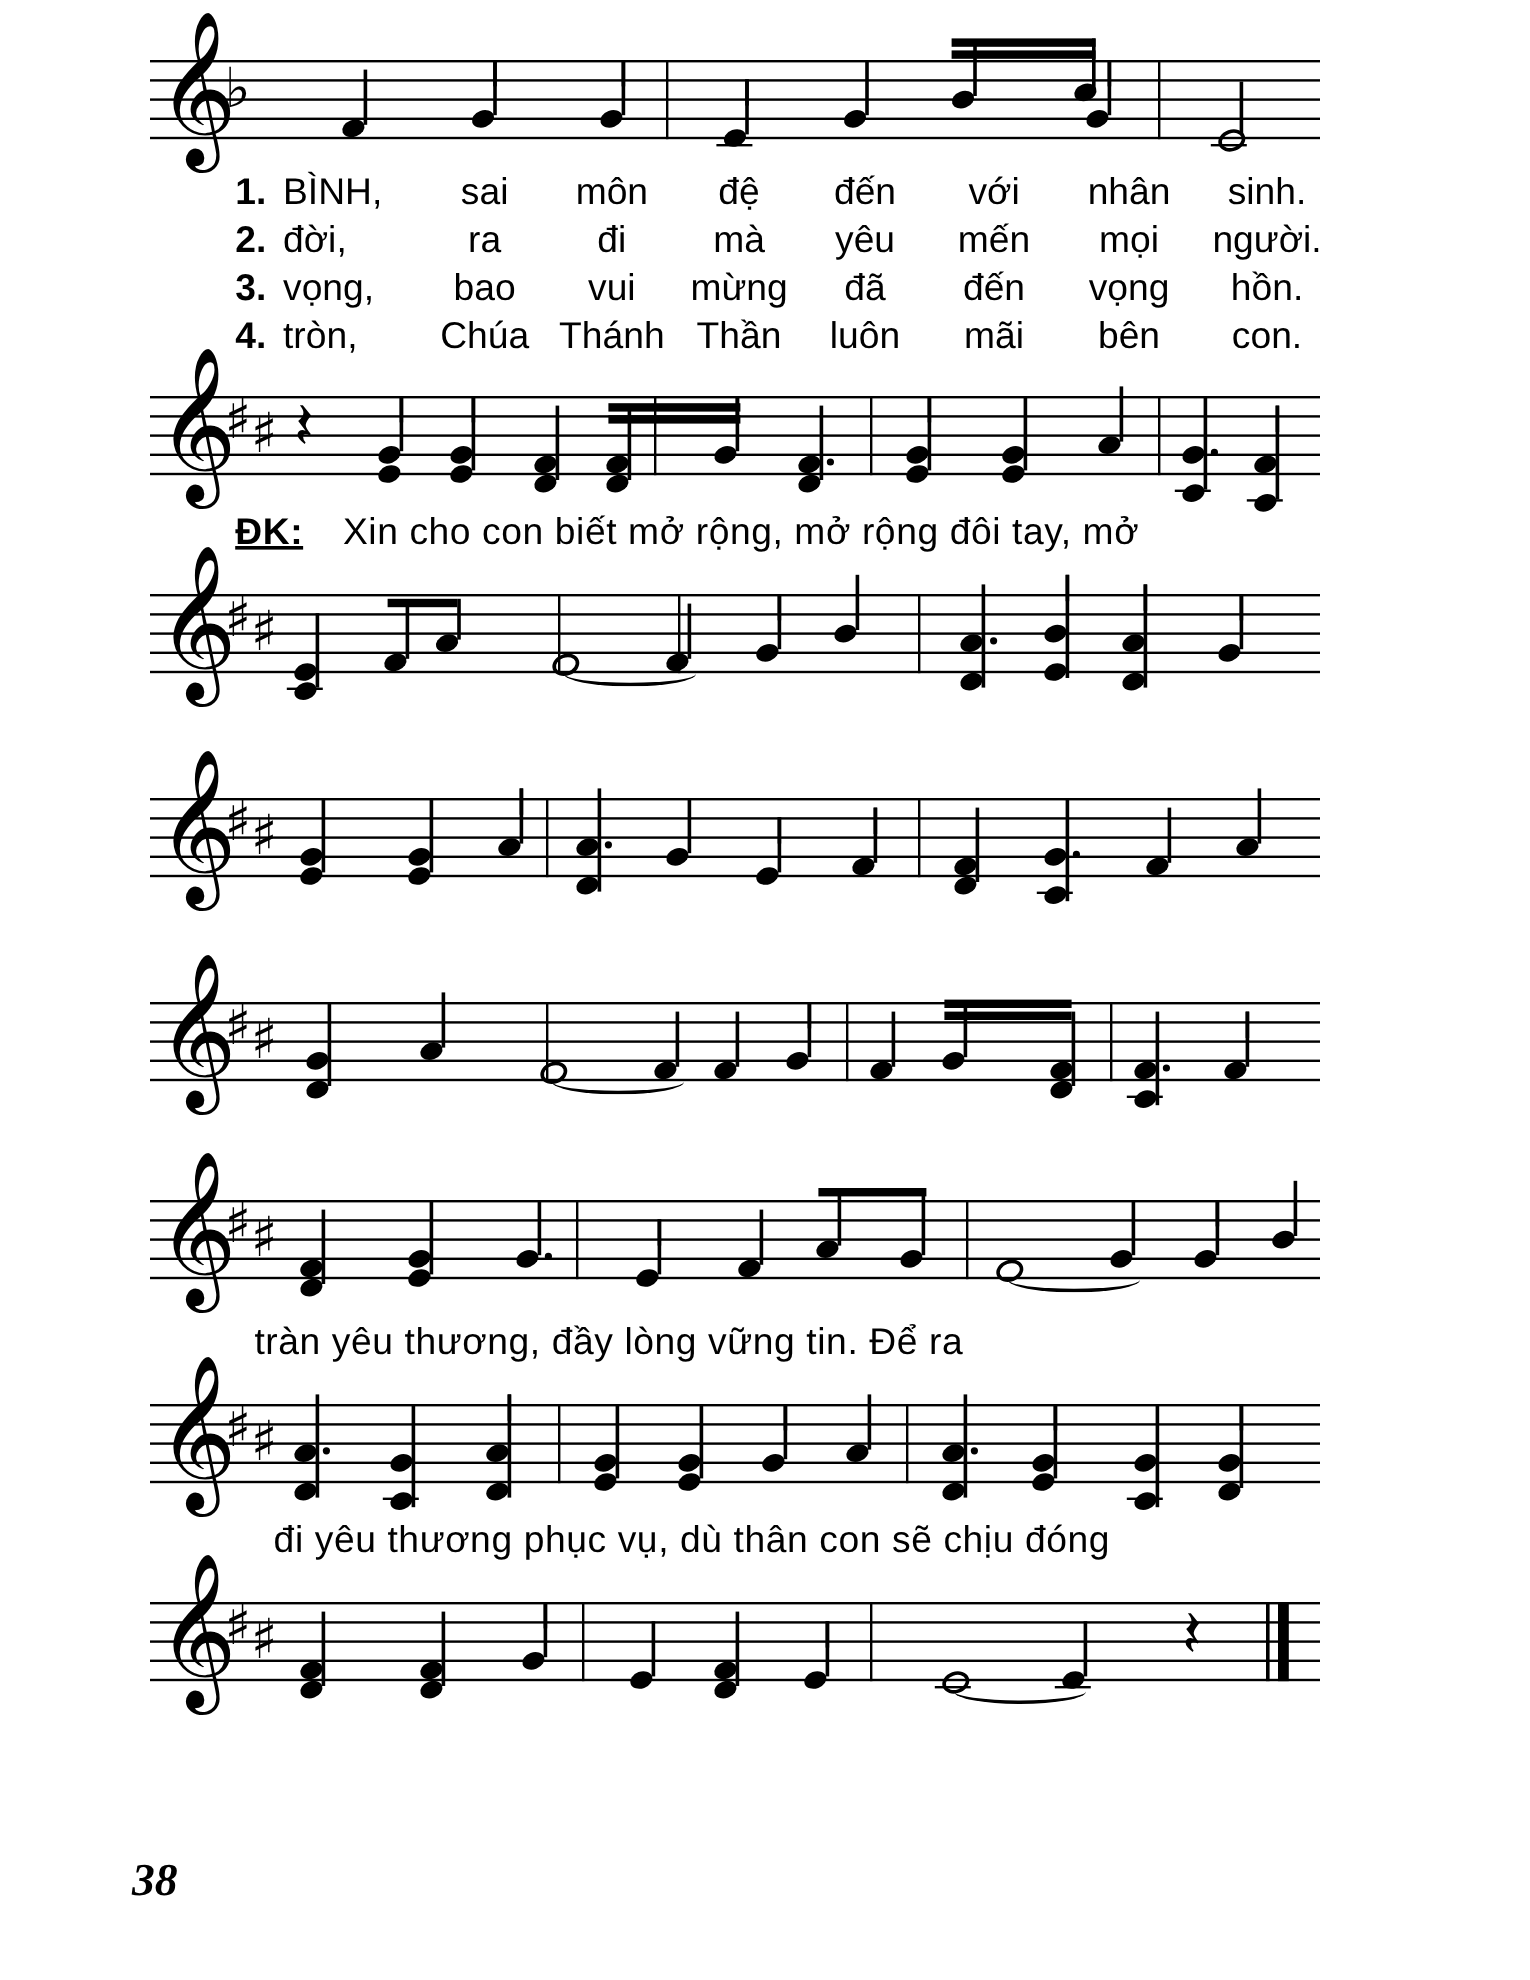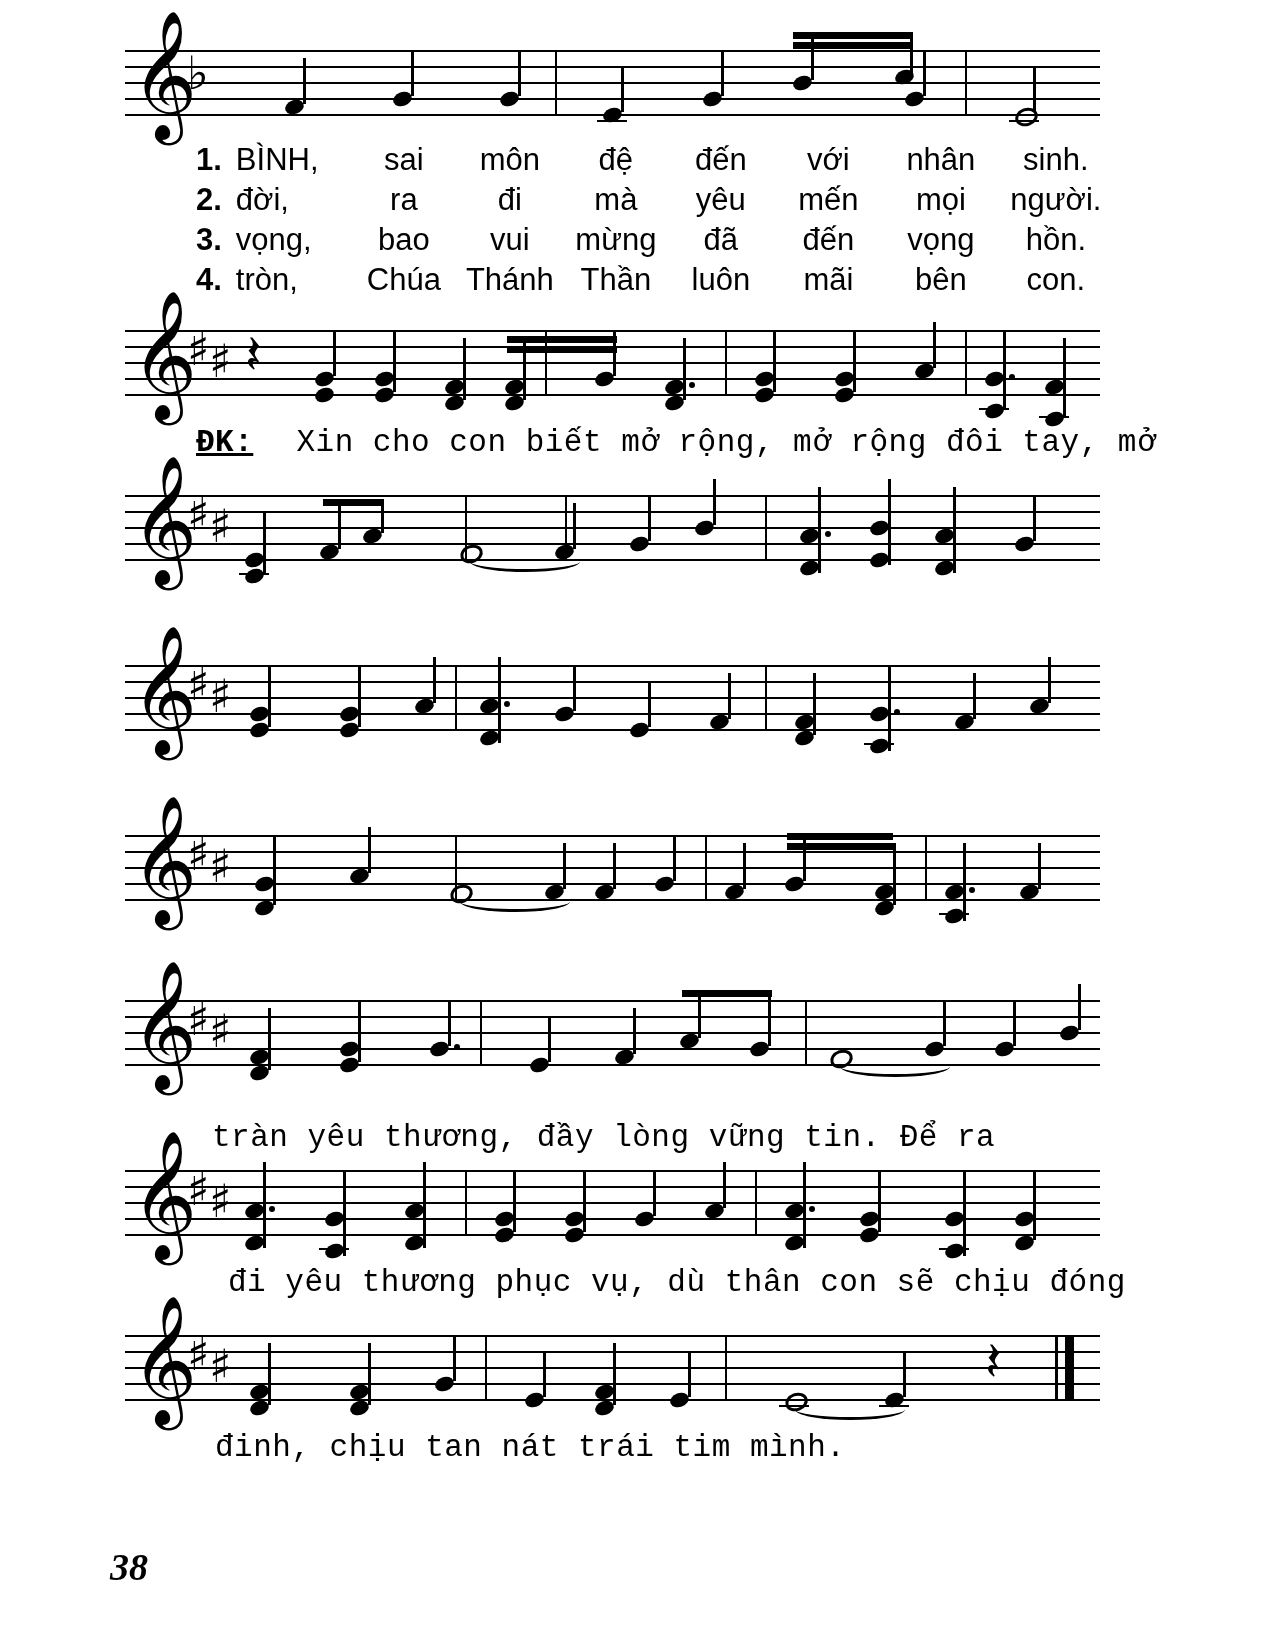--- a/index.html
+++ b/index.html
@@ -135,21 +135,21 @@
   }
   .rest-quarter {
     position: absolute;
     font-size: 54px;
     line-height: 1;
   }
 
   
   .lyricline {
     position: absolute;
-    font-family: Liberation Mono, monospace;
+    font-family: Liberation Sans, sans-serif;
     font-size: 31px;
     letter-spacing: 0.5px;
     white-space: nowrap;
   }
   .verse-table {
     position: absolute;
     left: 196px;
     top: 140px;
     border-collapse: collapse;
     font-family: "Liberation Sans", sans-serif;
@@ -655,21 +655,21 @@
         <div class="head" style="left:870px; top:52px;"></div>
         <div class="stem" style="left:888px; top:10px; height:46px;"></div>
         <div class="flag" style="left:888px; top:10px;"></div>
       </div>
       <div class="note">
         <div class="head" style="left:935px; top:36px;"></div>
         <div class="stem" style="left:953px; top:-6px; height:46px;"></div>
       </div>
     </div>
   </div>
-  <div class="lyricline" style="left:212px; top:1100px;margin-top:20px;">tràn  yêu  thương,  đầy  lòng  vững    tin.        Để  ra</div>
+  <div class="lyricline" style="left:212px; top:1100px;">tràn  yêu  thương,  đầy  lòng  vững    tin.        Để  ra</div>
 
   <div class="system" style="top:1160px">
     <div class="staff">
       <div class="line l1"></div>
         <div class="line l2"></div>
         <div class="line l3"></div>
       <div class="line l4"></div>
         <div class="line l5"></div>
       <div class="clef">𝄞</div>
       <div class="keysig" style="left:62px; top:6px;">♯</div>
@@ -792,17 +792,16 @@
       <div class="note">
         <div class="head" style="left:760px; top:68px;"></div>
         <div class="stem" style="left:778px; top:26px; height:46px;"></div>
         <div class="ledger" style="left:754px; top:80px;"></div>
       </div>
       <div class="rest-quarter" style="left:860px; top:10px;">𝄽</div>
       <div class="endbar-thin" style="left:930px;"></div>
       <div class="endbar-thick" style="left:940px;"></div>
     </div>
   </div>
-  <div class="lyricline" style="left:215px; top:1430px;">đinh,   chịu  tan     nát   trái  tim      mình.</div>
 
   <div class="pageno">38</div>
 
 </div>
 
 </body></html>

